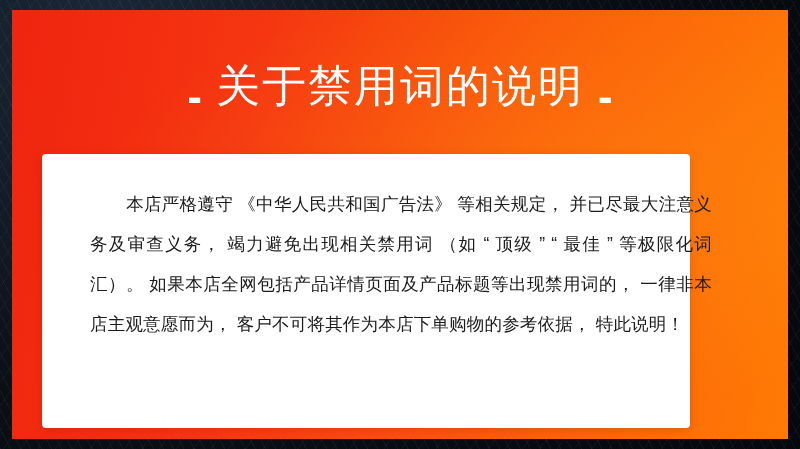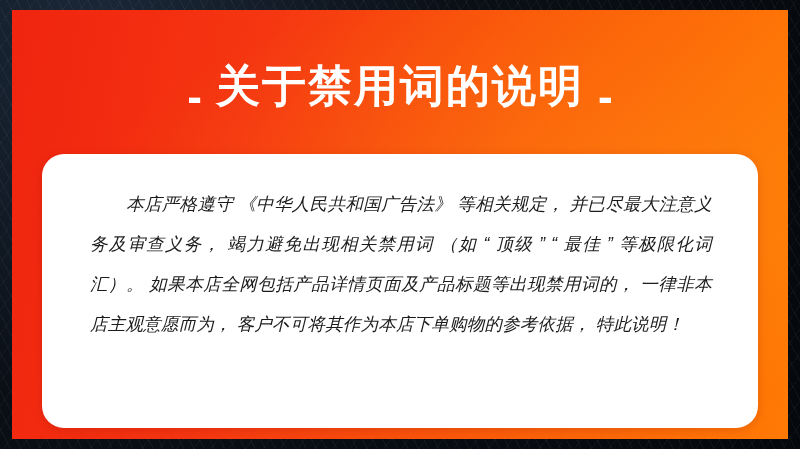--- a/index.html
+++ b/index.html
@@ -52,44 +52,43 @@
     left: 0;
     top: 54px;
     width: 776px;
     text-align: center;
     z-index: 3;
   }
   #title {
     display: inline-block;
     color: #ffffff;
     font-size: 44px;
-    font-weight: bold;
+    font-weight: normal;
     letter-spacing: 2px;
     line-height: 1;
     white-space: nowrap;
   }
   .title-dash {
     display: inline-block;
     color: #ffffff;
     font-size: 44px;
     font-weight: bold;
     vertical-align: middle;
     padding: 0 14px;
   }
   #card {
     position: absolute;
     left: 30px;
     top: 144px;
-    width: 716px;
+    width: 648px;
     height: 274px;
     background: #ffffff;
-    border-radius: 22px;
+    border-radius: 4px;
     z-index: 3;
     box-shadow: 0 2px 10px rgba(120,10,0,0.18);
-    font-style: italic;
   }
   #card-body {
     position: absolute;
     left: 48px;
     top: 30px;
     width: 622px;
     color: #1b1b1b;
     font-size: 17.5px;
     line-height: 40px;
     text-align: justify;

